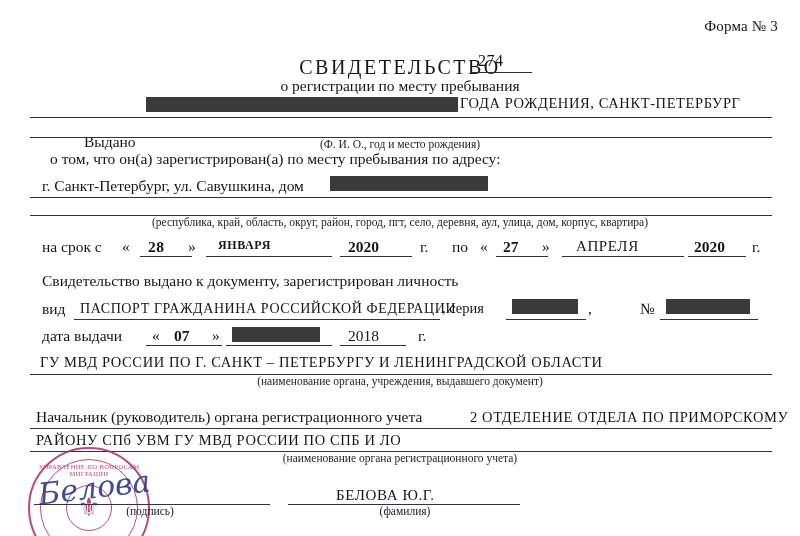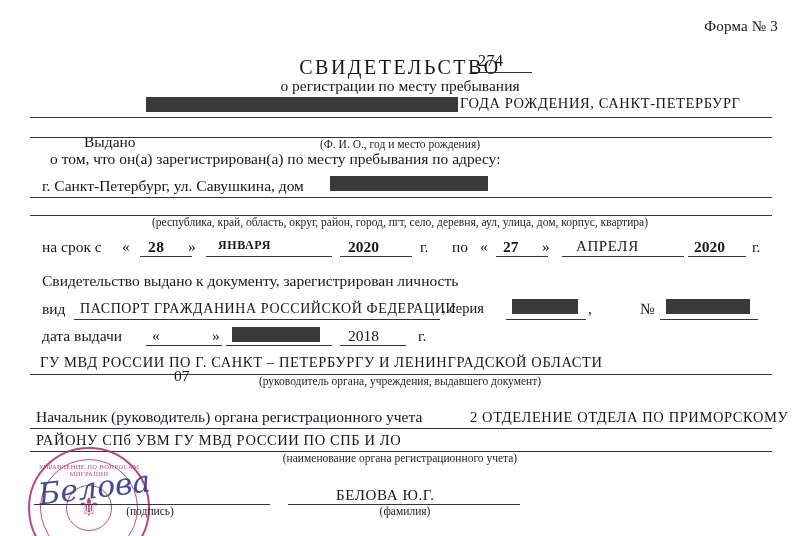--- a/index.html
+++ b/index.html
@@ -196,32 +196,32 @@
   <div class="abs lbl" style="left:442px; top:300px; font-size:14.5px;">, серия</div>
   <div class="abs redact" style="left:512px; top:299px; width:66px;"></div>
   <div class="abs rule" style="left:506px; top:319px; width:80px;"></div>
   <div class="abs lbl" style="left:588px; top:300px;">,</div>
   <div class="abs lbl" style="left:640px; top:300px;">№</div>
   <div class="abs redact" style="left:666px; top:299px; width:84px;"></div>
   <div class="abs rule" style="left:660px; top:319px; width:98px;"></div>
 
   <div class="abs lbl" style="left:42px; top:327px;">дата выдачи</div>
   <div class="abs lbl" style="left:152px; top:327px;">«</div>
-  <div class="abs lbl" style="left:174px; top:327px; font-weight:normal;margin-top:40px;">07</div>
+  <div class="abs lbl" style="left:174px; top:327px; font-weight:bold;">07</div>
   <div class="abs lbl" style="left:212px; top:327px;">»</div>
   <div class="abs rule" style="left:146px; top:345px; width:76px;"></div>
   <div class="abs redact" style="left:232px; top:327px; width:88px;"></div>
   <div class="abs rule" style="left:226px; top:345px; width:106px;"></div>
   <div class="abs lbl" style="left:348px; top:327px;">2018</div>
   <div class="abs rule" style="left:340px; top:345px; width:66px;"></div>
   <div class="abs lbl" style="left:418px; top:327px;">г.</div>
 
   <div class="abs lbl caps" style="left:40px; top:354px; font-size:14.5px;">ГУ  МВД  РОССИИ  ПО  Г. САНКТ – ПЕТЕРБУРГУ  И  ЛЕНИНГРАДСКОЙ ОБЛАСТИ</div>
   <div class="abs rule" style="left:30px; top:374px; width:742px;"></div>
-  <div class="abs hint" style="left:190px; top:375px; width:420px;">(руководитель органа, учреждения, выдавшего документ)</div>
+  <div class="abs hint" style="left:190px; top:375px; width:420px;">(наименование органа, учреждения, выдавшего документ)</div>
 
   <div class="abs lbl" style="left:36px; top:408px;">Начальник (руководитель) органа регистрационного учета</div>
   <div class="abs lbl caps" style="left:470px; top:409px; font-size:14.5px;">2 ОТДЕЛЕНИЕ ОТДЕЛА  ПО ПРИМОРСКОМУ</div>
   <div class="abs rule" style="left:30px; top:428px; width:742px;"></div>
   <div class="abs lbl caps" style="left:36px; top:432px; font-size:14.5px;">РАЙОНУ  СПб  УВМ  ГУ  МВД  РОССИИ  ПО СПБ  И  ЛО</div>
   <div class="abs rule" style="left:30px; top:451px; width:742px;"></div>
   <div class="abs hint" style="left:200px; top:452px; width:400px;">(наименование органа регистрационного учета)</div>
 
   <div class="abs stamp">
     <div class="stamp-inner"></div>

